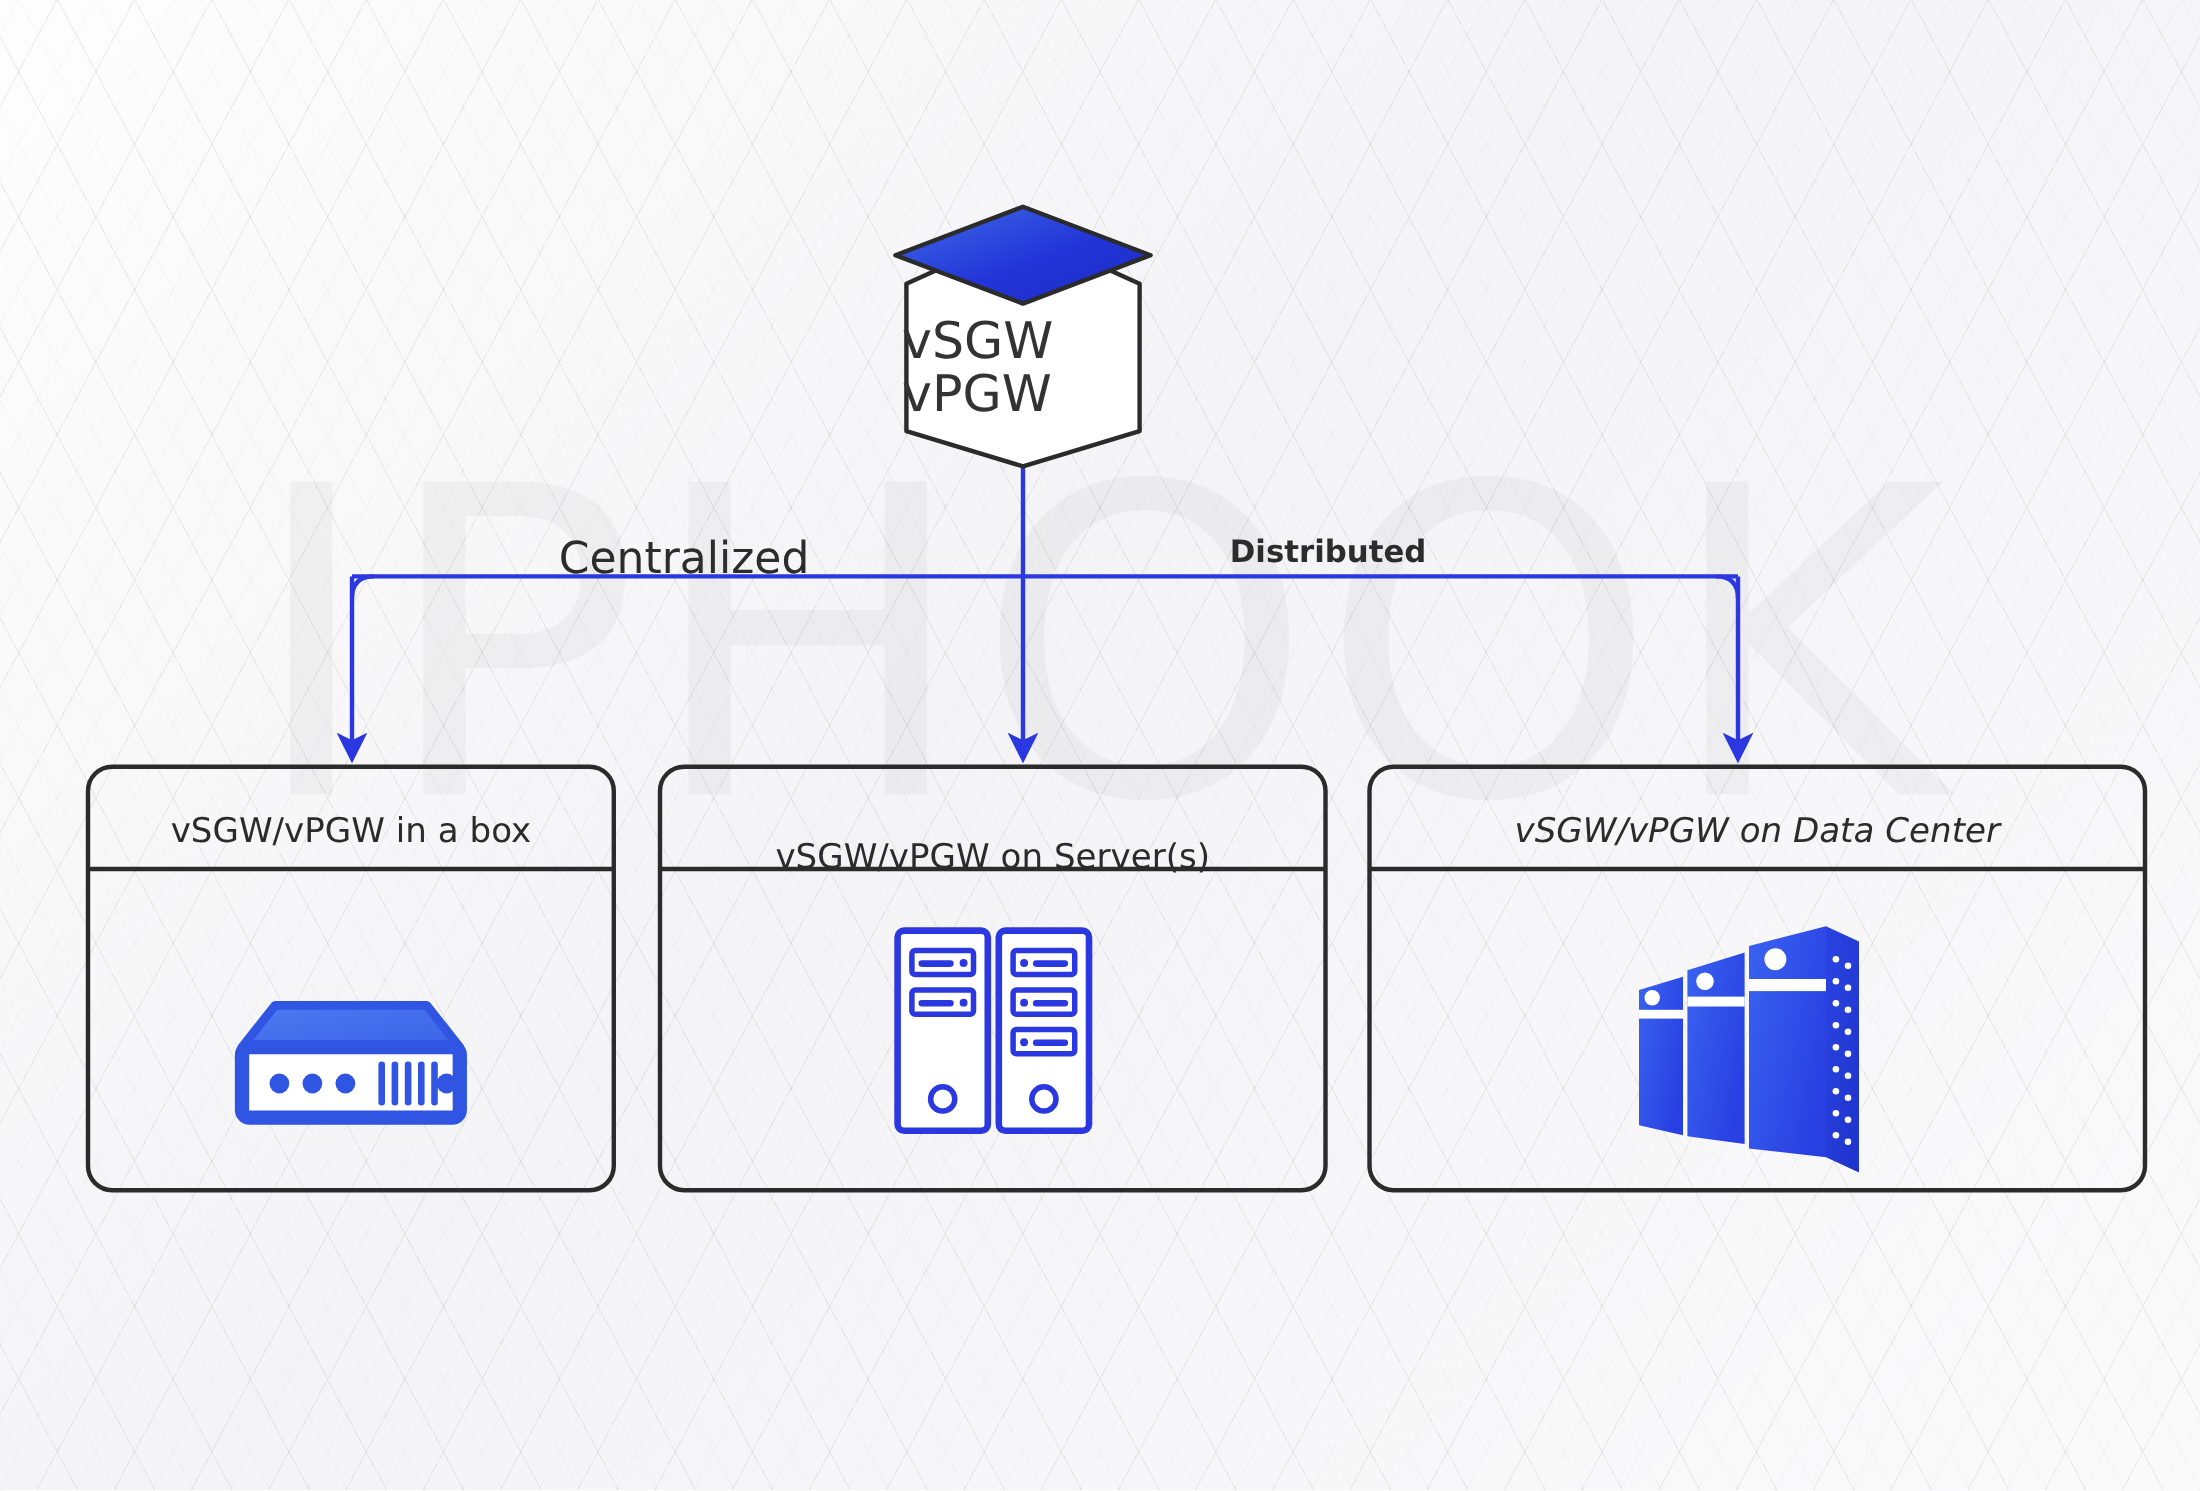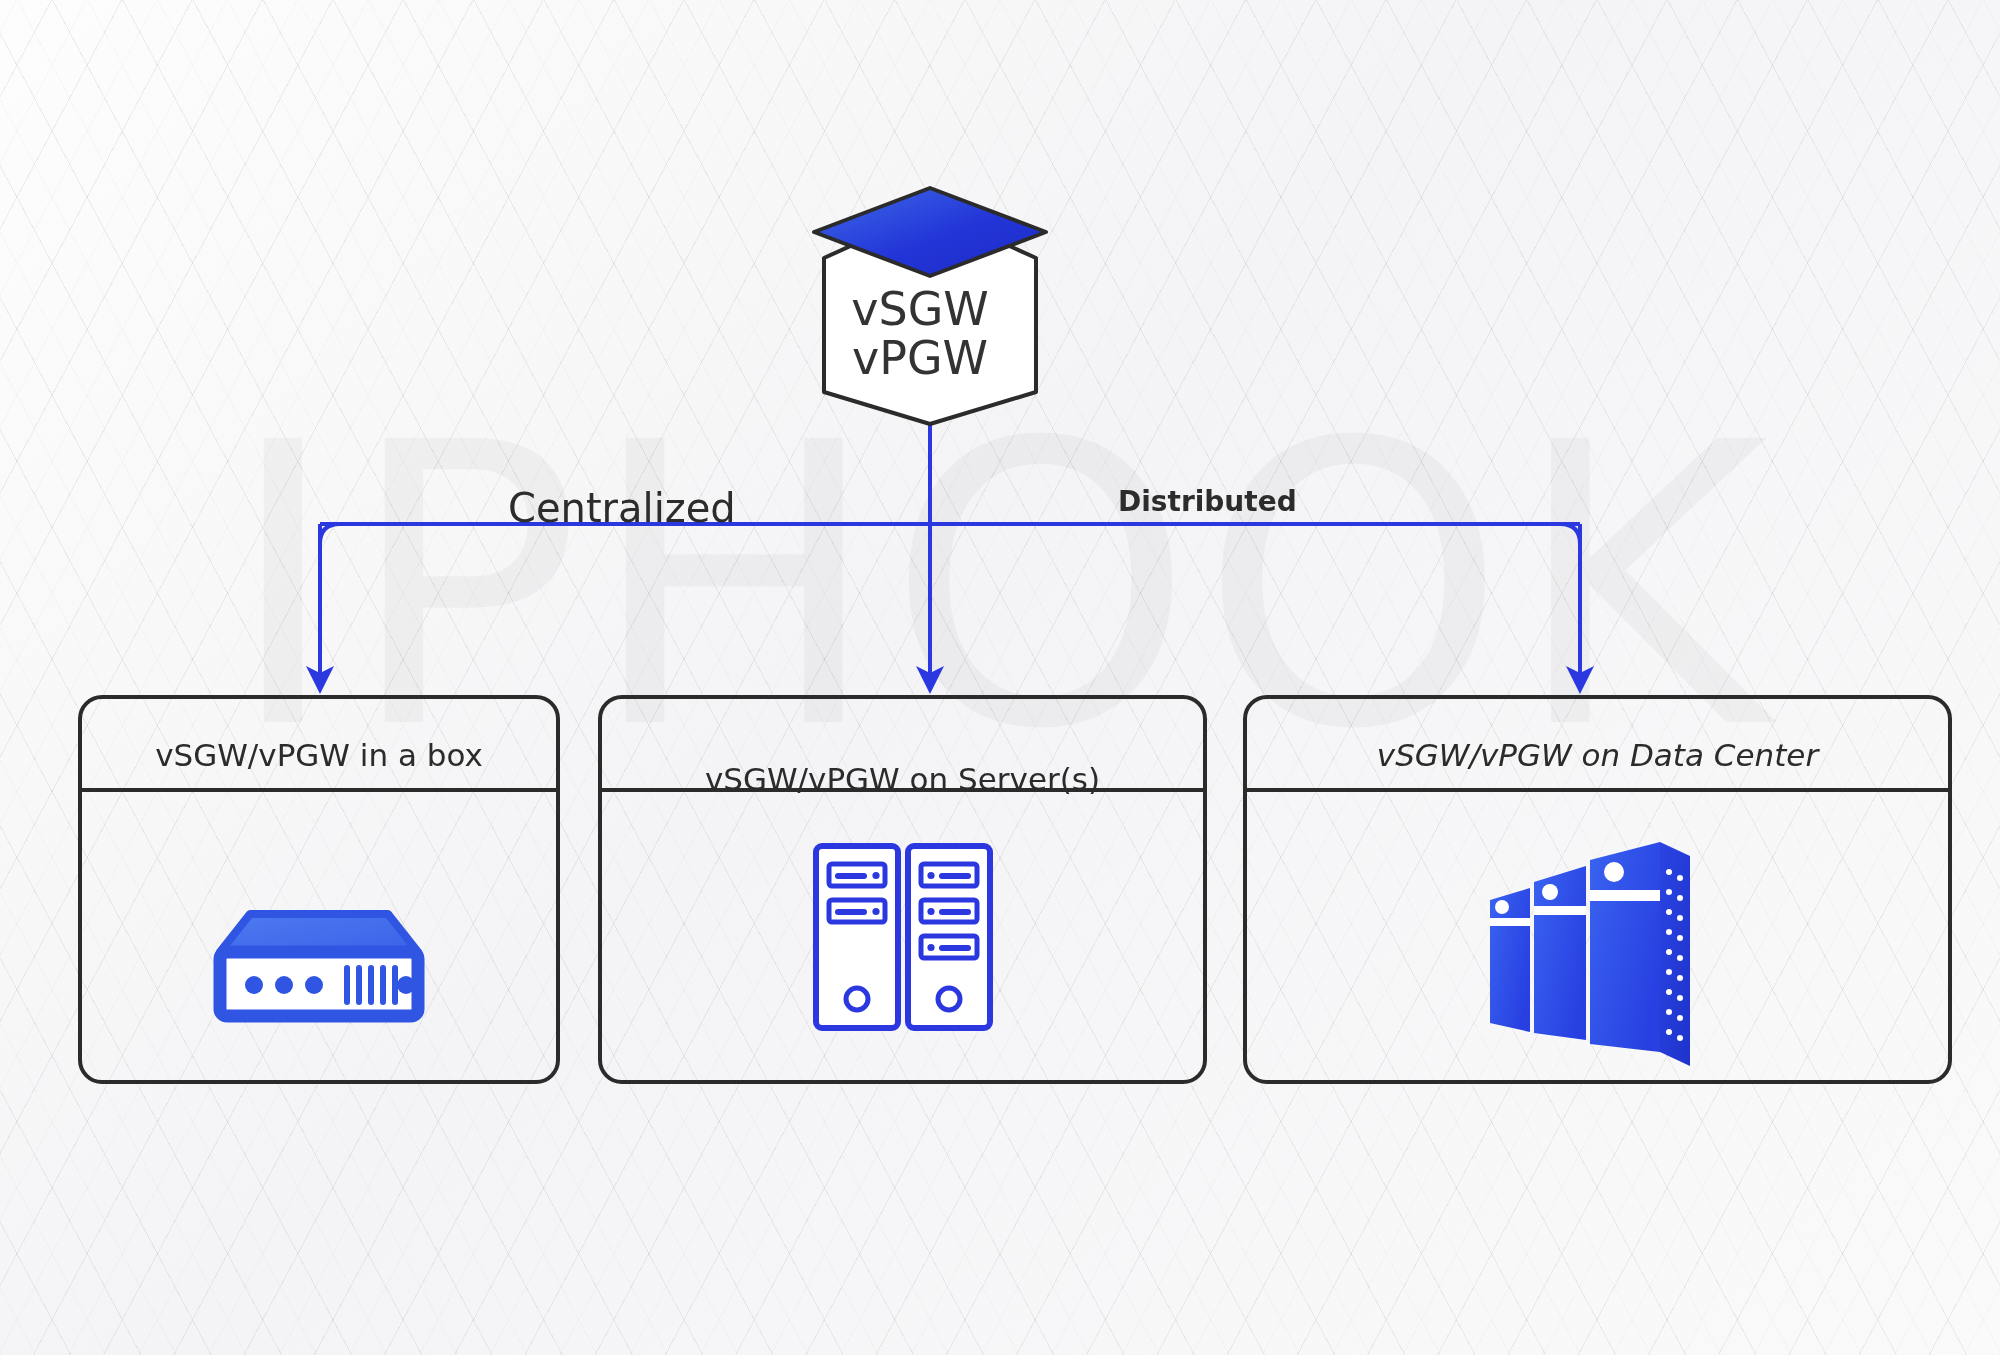--- a/index.html
+++ b/index.html
@@ -57,21 +57,21 @@
   .txt {
     position: absolute;
     color: #2c2c2c;
     white-space: nowrap;
     user-select: none;
   }
   #cube-label {
     left: 820px;
     top: 285px;
     width: 200px;
-    text-align: center;
+    text-align: left;
     font-size: 46px;
     line-height: 1.06;
     color: #333333;
   }
   #edge-label-centralized {
     left: 508px;
     top: 485px;
     font-size: 40px;
   }
   #edge-label-distributed {

